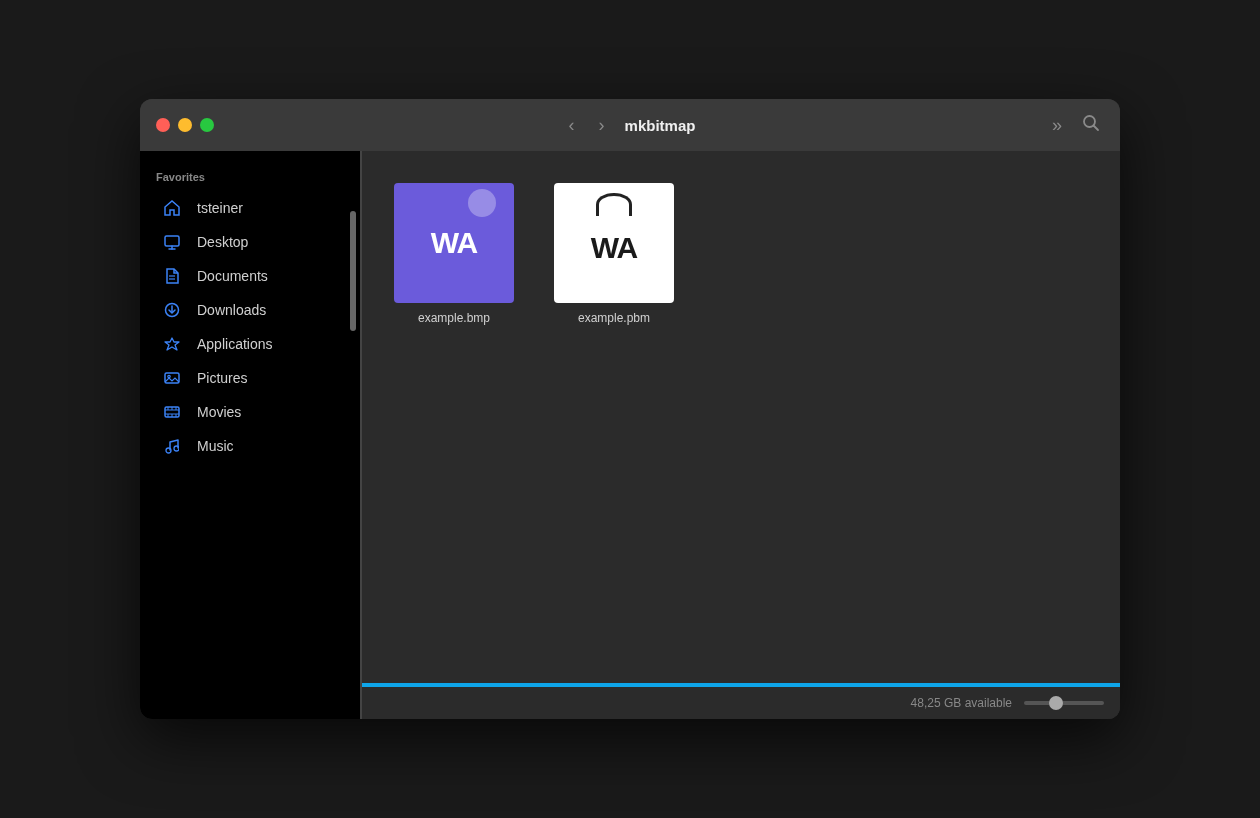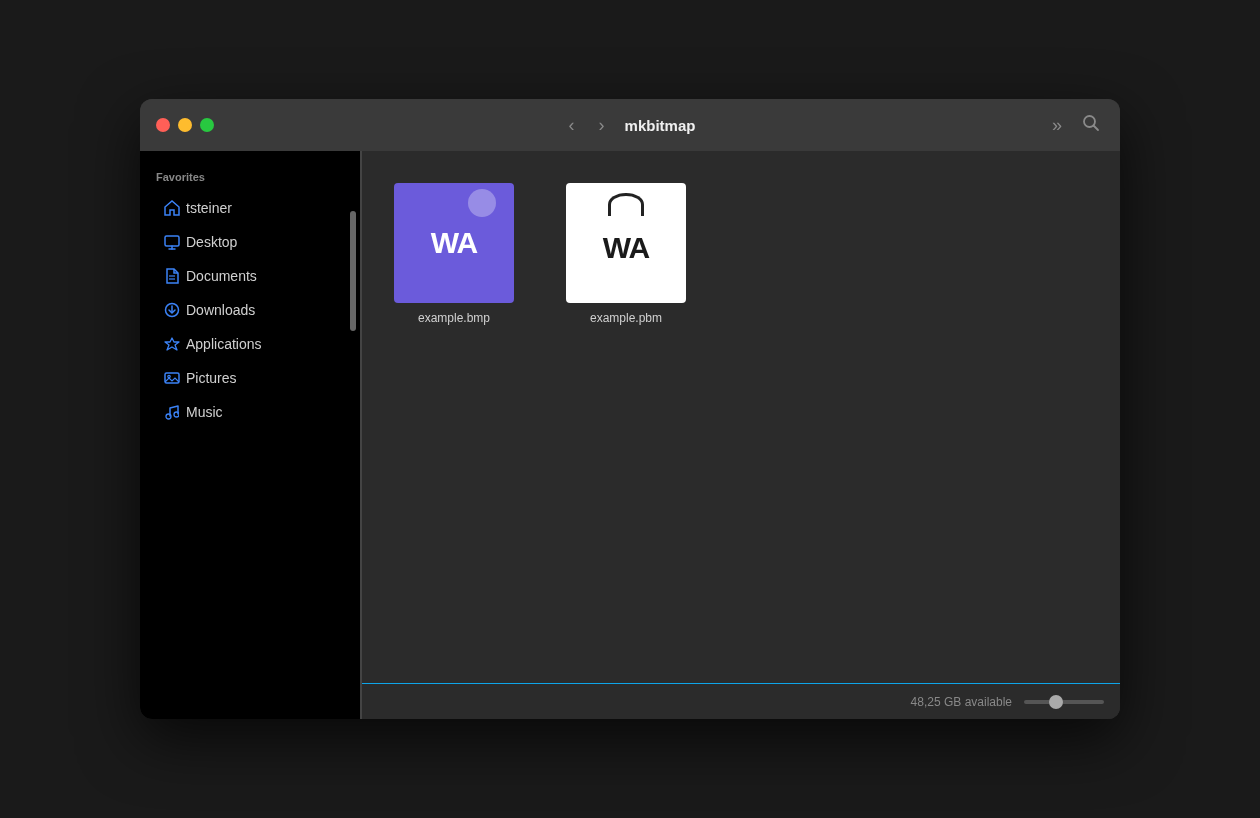--- a/index.html
+++ b/index.html
@@ -129,21 +129,21 @@
       font-weight: 600;
       color: #888;
       padding: 4px 16px 8px 16px;
       text-transform: none;
       letter-spacing: 0;
     }
 
     .sidebar-item {
       display: flex;
       align-items: center;
-      gap: 4px;
+      gap: 15px;
       padding: 7px 16px;
       cursor: pointer;
       border-radius: 6px;
       margin: 0 6px;
       color: #d0d0d0;
     }
 
     .sidebar-item-icon {
       width: 20px;
       height: 20px;
@@ -167,21 +167,21 @@
       display: flex;
       flex-direction: column;
     }
 
     .file-grid {
       flex: 1;
       padding: 24px;
       display: flex;
       flex-wrap: wrap;
       align-content: flex-start;
-      gap: 36px;
+      gap: 24px;
     }
 
     .file-item {
       display: flex;
       flex-direction: column;
       align-items: center;
       gap: 8px;
       cursor: pointer;
       padding: 8px;
       border-radius: 8px;
@@ -258,21 +258,21 @@
 
     .file-name {
       font-size: 12px;
       color: #d0d0d0;
     }
 
     
     .status-bar {
       height: 36px;
       background: #2b2b2b;
-      border-top: 1px solid #0ea5e9;
+      border-top: 4px solid #0ea5e9;
       display: flex;
       align-items: center;
       justify-content: flex-end;
       padding: 0 16px;
       gap: 12px;
       flex-shrink: 0;
       margin-top: 22px;
     }
 
     .status-text {
@@ -404,20 +404,36 @@
         <div class="sidebar-item-icon">
           <svg width="16" height="16" viewBox="0 0 16 16" fill="none">
             <rect x="1" y="3" width="14" height="10" rx="1.5" stroke="#3b82f6" stroke-width="1.5"></rect>
             <circle cx="5" cy="6.5" r="1.2" stroke="#3b82f6" stroke-width="1.2"></circle>
             <polyline points="1,12 5,8 8,11 11,8 15,12" stroke="#3b82f6" stroke-width="1.2" fill="none"></polyline>
           </svg>
         </div>
         <span class="sidebar-item-label">Pictures</span>
       </div>
 
+      <div class="sidebar-item">
+        <div class="sidebar-item-icon">
+          <svg width="16" height="16" viewBox="0 0 16 16" fill="none">
+            <rect x="1" y="3" width="14" height="10" rx="1.5" stroke="#3b82f6" stroke-width="1.5"></rect>
+            <line x1="1" y1="6" x2="15" y2="6" stroke="#3b82f6" stroke-width="1"></line>
+            <line x1="1" y1="10" x2="15" y2="10" stroke="#3b82f6" stroke-width="1"></line>
+            <line x1="4" y1="3" x2="4" y2="6" stroke="#3b82f6" stroke-width="1"></line>
+            <line x1="8" y1="3" x2="8" y2="6" stroke="#3b82f6" stroke-width="1"></line>
+            <line x1="12" y1="3" x2="12" y2="6" stroke="#3b82f6" stroke-width="1"></line>
+            <line x1="4" y1="10" x2="4" y2="13" stroke="#3b82f6" stroke-width="1"></line>
+            <line x1="8" y1="10" x2="8" y2="13" stroke="#3b82f6" stroke-width="1"></line>
+            <line x1="12" y1="10" x2="12" y2="13" stroke="#3b82f6" stroke-width="1"></line>
+          </svg>
+        </div>
+        <span class="sidebar-item-label">Movies</span>
+      </div>
 
       <div class="sidebar-item">
         <div class="sidebar-item-icon">
           <svg width="14" height="16" viewBox="0 0 14 16" fill="none">
             <path d="M5 12V4L13 2V10" stroke="#3b82f6" stroke-width="1.5" stroke-linecap="round" stroke-linejoin="round"></path>
             <circle cx="3.5" cy="12.5" r="2.5" stroke="#3b82f6" stroke-width="1.3"></circle>
             <circle cx="11.5" cy="10.5" r="2.5" stroke="#3b82f6" stroke-width="1.3"></circle>
           </svg>
         </div>
         <span class="sidebar-item-label">Music</span>

